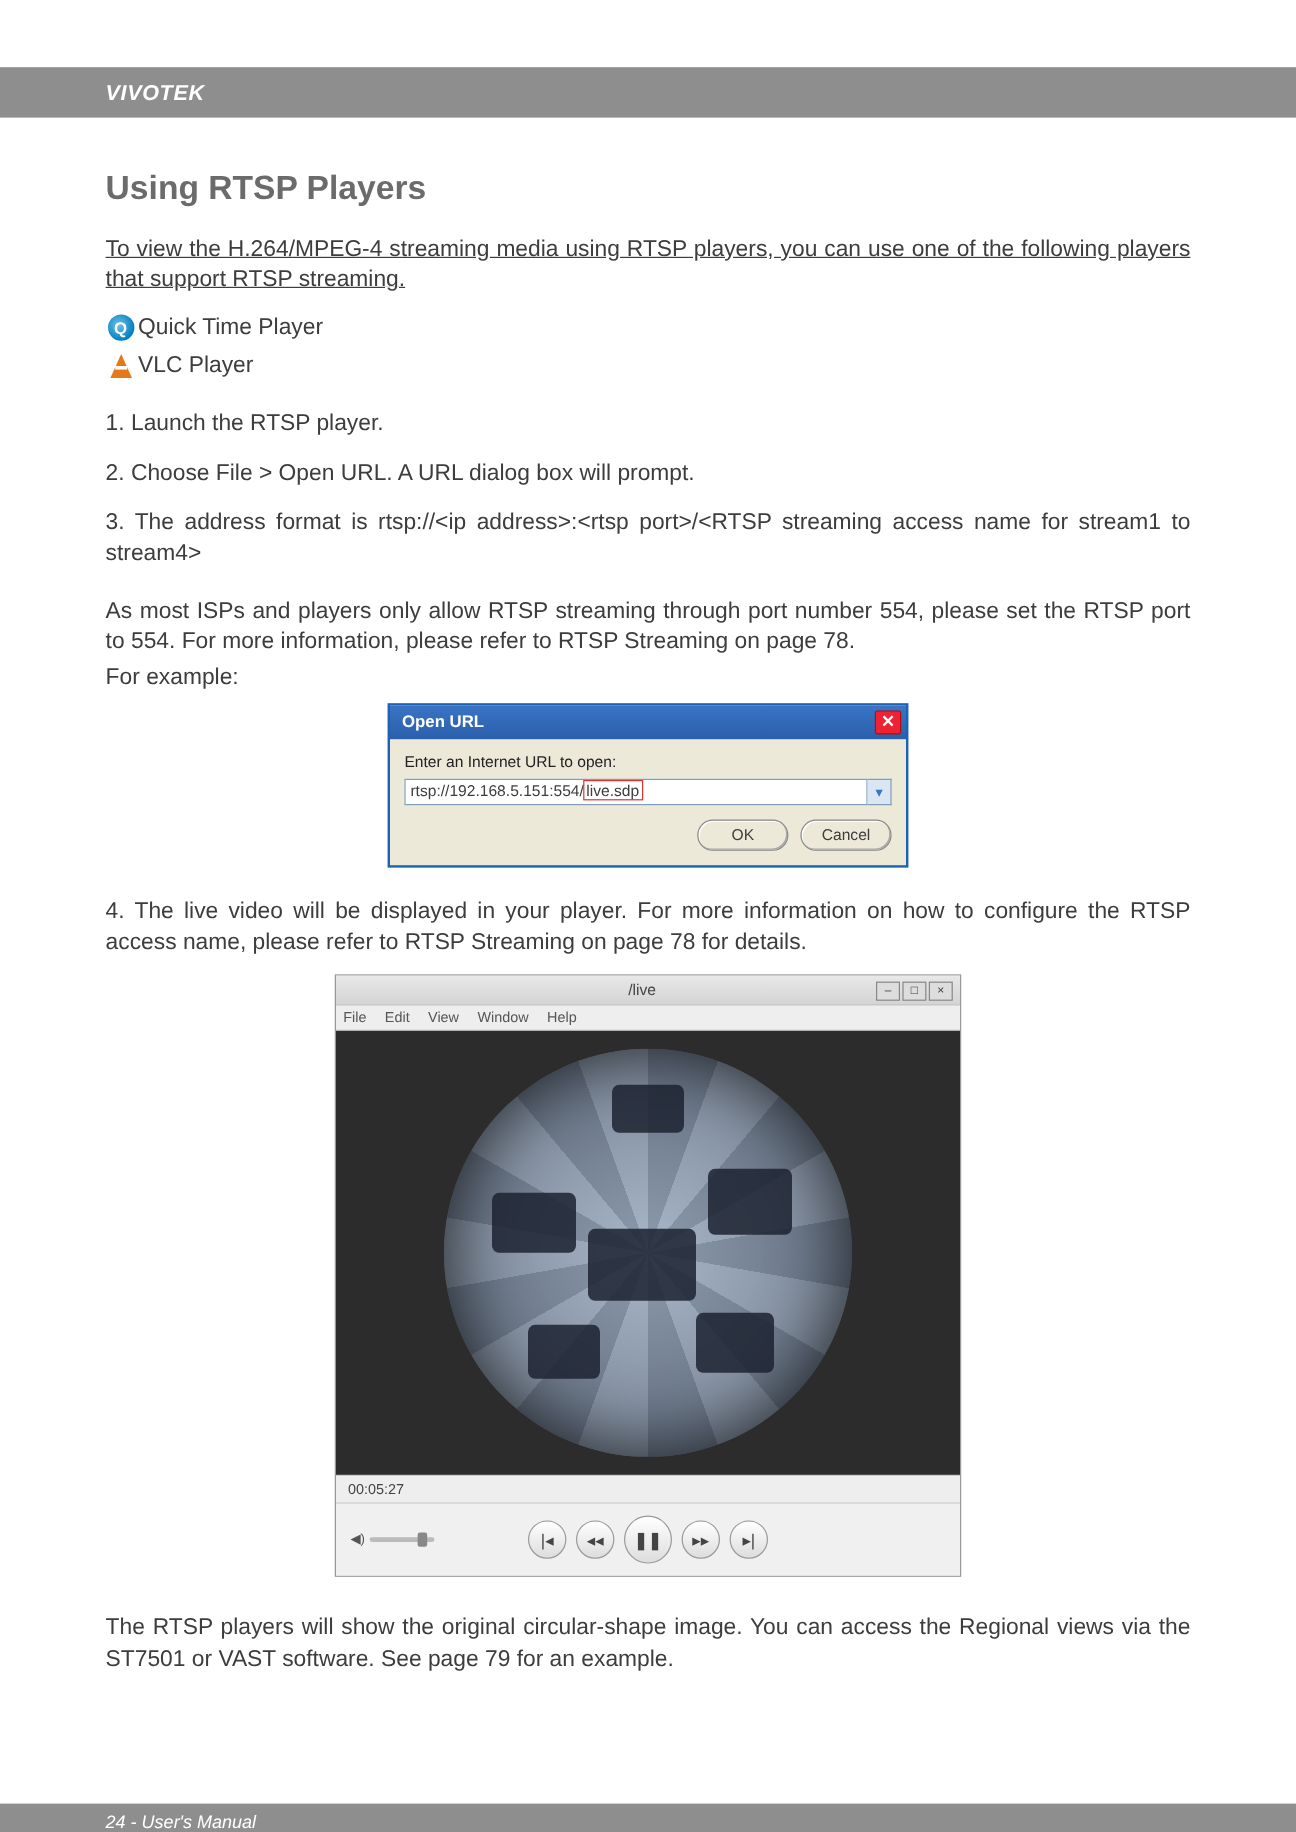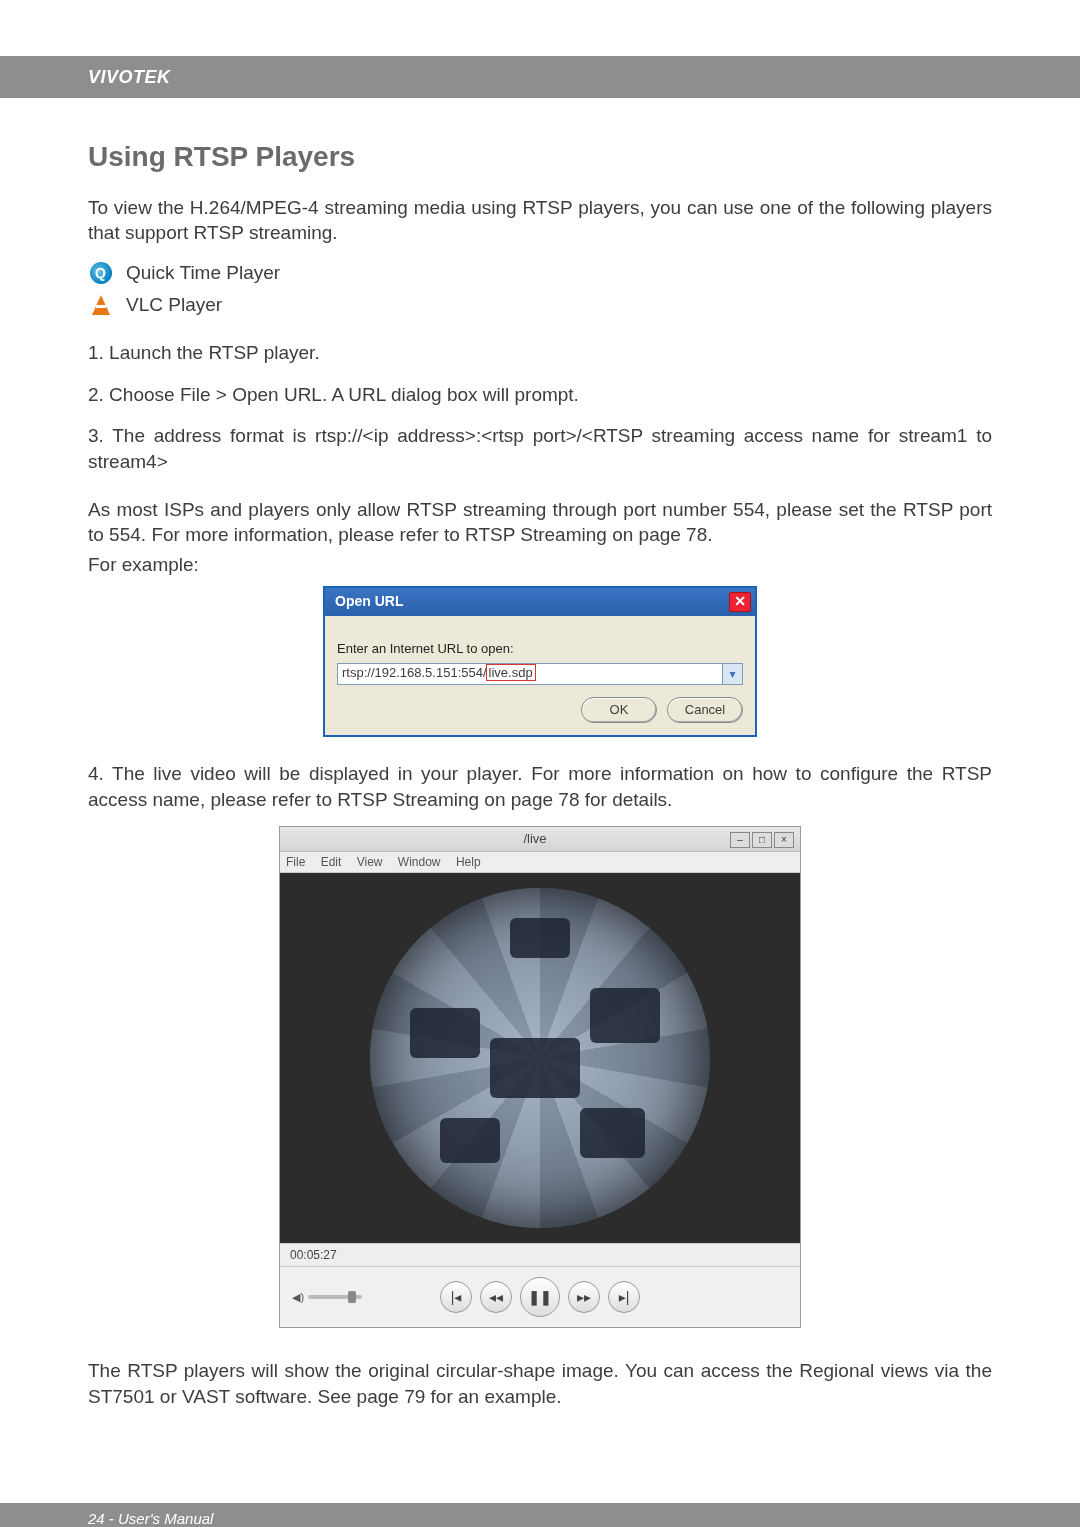--- a/index.html
+++ b/index.html
@@ -35,23 +35,23 @@
     font-size: 19px;
     line-height: 1.35;
     color: #3d3d3d;
   }
   h2.section-title {
     font-size: 28px;
     color: #6b6b6b;
     font-weight: bold;
     margin: 0 0 12px 0;
   }
-  .intro { text-align: justify; margin-bottom: 0; }
+  .intro { text-align: justify; margin-bottom: 0; text-decoration: underline; }
   .player-list { margin: 14px 0 22px 0; }
-  .player-row { display: flex; align-items: center; gap: 12px; margin: 6px 0; }
+  .player-row { display: flex; align-items: center; gap: 1px; margin: 6px 0; }
   .icon-box { width: 26px; height: 26px; display: inline-flex; align-items: center; justify-content: center; }
   .qt-icon {
     width: 22px; height: 22px; border-radius: 50%;
     background: radial-gradient(circle at 40% 40%, #6ec1e4 0%, #0080c0 70%);
     position: relative;
   }
   .qt-icon::after { content: "Q"; color: #fff; font-size: 14px; font-weight: bold; position: absolute; left: 5px; top: 2px; }
   .vlc-icon { width: 22px; height: 22px; position: relative; }
   .vlc-cone {
     width: 0; height: 0; border-left: 9px solid transparent; border-right: 9px solid transparent;
@@ -71,21 +71,21 @@
   .dialog-titlebar {
     background: linear-gradient(#3a74c4, #2a5fab);
     color: #fff; font-weight: bold; font-size: 14px;
     padding: 4px 4px 4px 10px; display: flex; justify-content: space-between; align-items: center;
   }
   .dialog-close {
     width: 20px; height: 18px; background: #e23; border: 1px solid #a11;
     display: flex; align-items: center; justify-content: center; color: #fff; font-weight: bold; font-size: 14px;
     border-radius: 2px;
   }
-  .dialog-body { padding: 24px 12px 12px 12px; }
+  .dialog-body { padding: 10px 12px 12px 12px; }
   .dialog-label { margin-bottom: 6px; color: #222; }
   .url-row { display: flex; }
   .url-input {
     flex: 1; height: 22px; border: 1px solid #7f9db9; background: #fff;
     padding: 0 4px; font-size: 13px; box-sizing: border-box;
   }
   .url-drop {
     width: 20px; height: 22px; border: 1px solid #7f9db9; border-left: none;
     background: #dbe6f4; display: flex; align-items: center; justify-content: center;
     color: #3a74c4; font-size: 12px; box-sizing: border-box;

